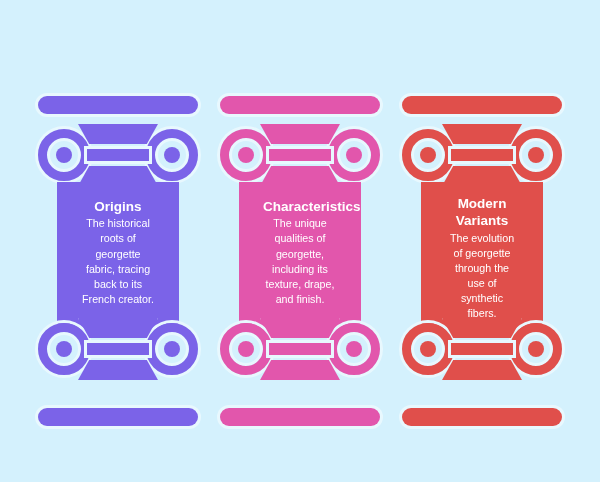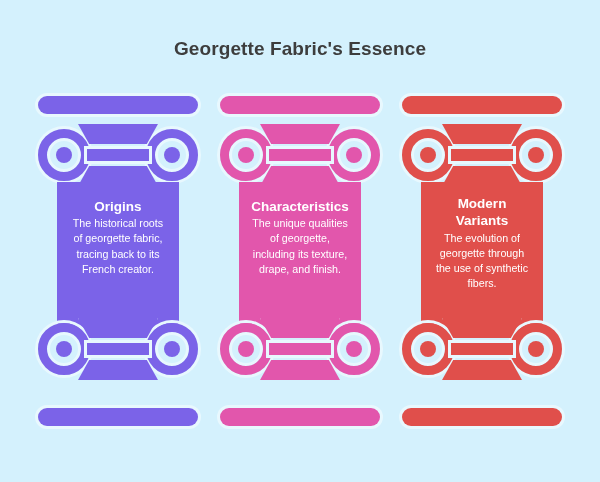--- a/index.html
+++ b/index.html
@@ -132,21 +132,21 @@
 
   
   .shaft {
     position: absolute;
     left: 21px;
     top: 86px;
     width: 122px;
     height: 148px;
     box-sizing: border-box;
     text-align: center;
-    padding: 0 12px;
+    padding: 0 24px;
   }
   .shaft-heading {
     margin-top: 16px;
     font-size: 13.5px;
     font-weight: bold;
     color: #ffffff;
     line-height: 1.28;
   }
   .shaft-body {
     margin-top: 1px;
@@ -154,21 +154,20 @@
     color: #ffffff;
     line-height: 1.42;
   }
   .col-3 .shaft-heading { margin-top: 13px; }
 </style>
 </head>
 <body style="background: rgb(212, 241, 253);">
 
 <div class="canvas" style="background: rgb(212, 241, 253);">
 
-  <div class="title" style="color: rgb(61, 61, 61);">Georgette Fabric's Essence</div>
 
   <div class="column col-1">
     <div class="pill pill-top" style="background: rgb(123, 99, 232);"></div>
 
     <div class="cap cap-top">
       <div class="ring ring-left" style="border-color: rgb(123, 99, 232);">
         <span class="dot" style="background: rgb(123, 99, 232);"></span>
       </div>
       <div class="ring ring-right" style="border-color: rgb(123, 99, 232);">
         <span class="dot" style="background: rgb(123, 99, 232);"></span>

